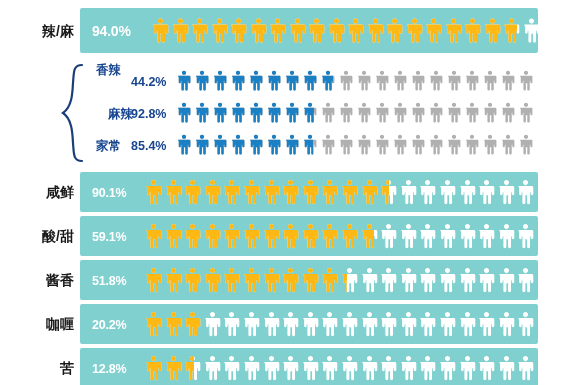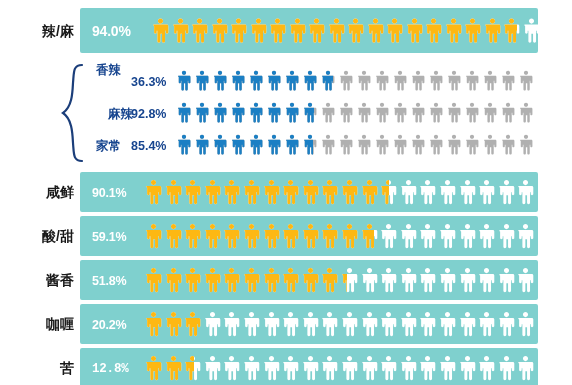--- a/index.html
+++ b/index.html
@@ -306,21 +306,21 @@
       </div>
     </div>
 
   <div class="brace" style="left:60px; top:63px; width:24px; height:100px;">
     <svg width="24" height="100" viewBox="0 0 24 100">
       <path d="M22 2 C13 2 14 9 13 20 C12.5 30 12 44 3 50 C12 56 12.5 70 13 80 C14 91 13 98 22 98" fill="none" stroke="#1b3e7a" stroke-width="2.2" stroke-linecap="round"></path>
     </svg>
   </div>
 
   <div class="blue-label" style="left:96px; top:64px;">香辣</div>
-  <div class="blue-pct" style="left:131px; top:76px;">36.3%</div>
+  <div class="blue-pct" style="left:131px; top:76px;">44.2%</div>
   <div class="icons" id="icons-sub-0" style="left:177px; top:68px;">
       <div class="ico" style="width: 14px; height: 25px; margin-right: 4px;">
         <svg width="14" height="25" viewBox="0 0 24 35">
           <path d="M12 0.6c2.0 0 3.6 1.6 3.6 3.6s-1.6 3.6-3.6 3.6S8.4 6.2 8.4 4.2 10 0.6 12 0.6zM3.0 9.2h18c1.2 0 2.0 0.9 2.0 2.1v9.0c0 1.0-0.8 1.7-1.8 1.7s-1.8-0.7-1.8-1.7v-2.3h-1.0v14.6c0 1.2-0.9 2.1-2.1 2.1s-2.1-0.9-2.1-2.1V22.0h-2.4v10.6c0 1.2-0.9 2.1-2.1 2.1s-2.1-0.9-2.1-2.1V18.0h-1.0v2.3c0 1.0-0.8 1.7-1.8 1.7s-1.8-0.7-1.8-1.7v-9.0C1.0 10.1 1.8 9.2 3.0 9.2z" fill="#b0b0b0"></path>
         </svg>
         <div class="fillwrap" style="width: 14px;">
           <svg width="14" height="25" viewBox="0 0 24 35">
             <path d="M12 0.6c2.0 0 3.6 1.6 3.6 3.6s-1.6 3.6-3.6 3.6S8.4 6.2 8.4 4.2 10 0.6 12 0.6zM3.0 9.2h18c1.2 0 2.0 0.9 2.0 2.1v9.0c0 1.0-0.8 1.7-1.8 1.7s-1.8-0.7-1.8-1.7v-2.3h-1.0v14.6c0 1.2-0.9 2.1-2.1 2.1s-2.1-0.9-2.1-2.1V22.0h-2.4v10.6c0 1.2-0.9 2.1-2.1 2.1s-2.1-0.9-2.1-2.1V18.0h-1.0v2.3c0 1.0-0.8 1.7-1.8 1.7s-1.8-0.7-1.8-1.7v-9.0C1.0 10.1 1.8 9.2 3.0 9.2z" fill="#1b7fc4"></path>
           </svg>
         </div>
@@ -1366,21 +1366,21 @@
       </div>
       <div class="ico" style="width: 17px; height: 32px; margin-right: 0px;">
         <svg width="17" height="32" viewBox="0 0 24 35">
           <path d="M12 0.6c2.0 0 3.6 1.6 3.6 3.6s-1.6 3.6-3.6 3.6S8.4 6.2 8.4 4.2 10 0.6 12 0.6zM3.0 9.2h18c1.2 0 2.0 0.9 2.0 2.1v9.0c0 1.0-0.8 1.7-1.8 1.7s-1.8-0.7-1.8-1.7v-2.3h-1.0v14.6c0 1.2-0.9 2.1-2.1 2.1s-2.1-0.9-2.1-2.1V22.0h-2.4v10.6c0 1.2-0.9 2.1-2.1 2.1s-2.1-0.9-2.1-2.1V18.0h-1.0v2.3c0 1.0-0.8 1.7-1.8 1.7s-1.8-0.7-1.8-1.7v-9.0C1.0 10.1 1.8 9.2 3.0 9.2z" fill="#ffffff"></path>
         </svg>
       </div>
     </div>
 
   <div class="row-label" style="left:12px; top:361px; width:62px;">苦</div>
   <div class="bar" style="left:80px; top:348px; width:458px; height:40px;"></div>
-  <div class="pct-in-bar" style="left:92px; top:363px;font-family:Liberation Mono, monospace;">12.8%</div>
+  <div class="pct-in-bar" style="left:92px; top:363px;">12.8%</div>
   <div class="icons" id="icons-body-4" style="left:145px; top:352px;">
       <div class="ico" style="width: 17px; height: 32px; margin-right: 2.6px;">
         <svg width="17" height="32" viewBox="0 0 24 35">
           <path d="M12 0.6c2.0 0 3.6 1.6 3.6 3.6s-1.6 3.6-3.6 3.6S8.4 6.2 8.4 4.2 10 0.6 12 0.6zM3.0 9.2h18c1.2 0 2.0 0.9 2.0 2.1v9.0c0 1.0-0.8 1.7-1.8 1.7s-1.8-0.7-1.8-1.7v-2.3h-1.0v14.6c0 1.2-0.9 2.1-2.1 2.1s-2.1-0.9-2.1-2.1V22.0h-2.4v10.6c0 1.2-0.9 2.1-2.1 2.1s-2.1-0.9-2.1-2.1V18.0h-1.0v2.3c0 1.0-0.8 1.7-1.8 1.7s-1.8-0.7-1.8-1.7v-9.0C1.0 10.1 1.8 9.2 3.0 9.2z" fill="#ffffff"></path>
         </svg>
         <div class="fillwrap" style="width: 17px;">
           <svg width="17" height="32" viewBox="0 0 24 35">
             <path d="M12 0.6c2.0 0 3.6 1.6 3.6 3.6s-1.6 3.6-3.6 3.6S8.4 6.2 8.4 4.2 10 0.6 12 0.6zM3.0 9.2h18c1.2 0 2.0 0.9 2.0 2.1v9.0c0 1.0-0.8 1.7-1.8 1.7s-1.8-0.7-1.8-1.7v-2.3h-1.0v14.6c0 1.2-0.9 2.1-2.1 2.1s-2.1-0.9-2.1-2.1V22.0h-2.4v10.6c0 1.2-0.9 2.1-2.1 2.1s-2.1-0.9-2.1-2.1V18.0h-1.0v2.3c0 1.0-0.8 1.7-1.8 1.7s-1.8-0.7-1.8-1.7v-9.0C1.0 10.1 1.8 9.2 3.0 9.2z" fill="#fdb813"></path>
           </svg>
         </div>

